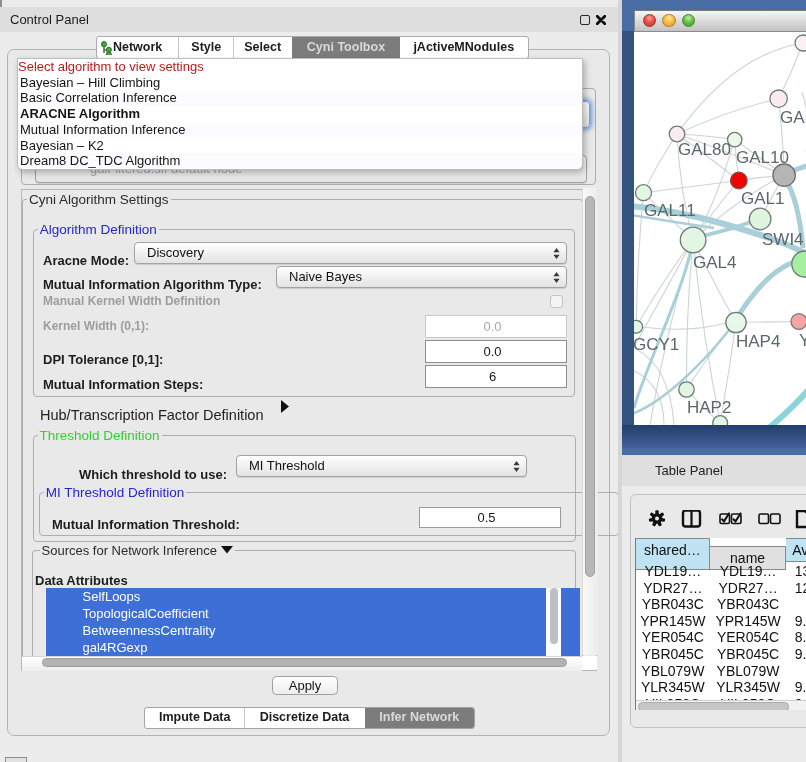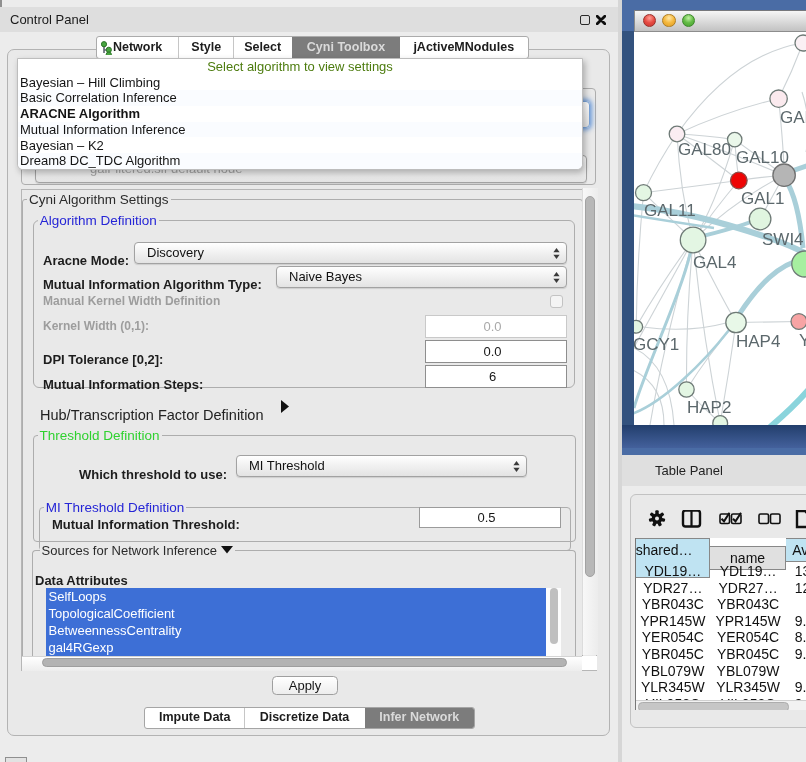--- a/index.html
+++ b/index.html
@@ -35,21 +35,21 @@
 <div class="combo" style="left:35px;top:155px;width:550px;height:26px;">
   <span class="ct" style="color:#a5a5a5;line-height:26px;left:54px;">galFiltered.sif default node</span>
 </div>
 
 <div class="abs" style="left:21px;top:189px;width:576px;height:482px;background:#e9e9e9;border:1px solid #b6b6b6;box-sizing:border-box;"></div>
 
 <div class="grp" style="left:22px;top:199px;width:559px;height:460px;border-radius:3px;">
   <span style="color:#2b2b2b;">Cyni Algorithm Settings</span>
 </div>
 
-<div class="grp" style="left:32.8px;top:220px;width:540.5px;height:166px;border-radius:6px;">
+<div class="grp" style="left:32.8px;top:229px;width:540.5px;height:166px;">
   <span style="color:#2525d6;">Algorithm Definition</span>
 </div>
 <div class="lbl" style="left:43px;top:245px;">Aracne Mode:</div>
 <div class="combo" style="left:134px;top:242px;width:431px;height:20px;">
   <span class="ct" style="line-height:19px;">Discovery</span>
   <svg width="7" height="11" viewBox="0 0 7 11" style="top:4.5px;right:6px;">
       <path d="M3.5 0 L6.6 4.2 H0.4 Z" fill="#3a3a3a"></path>
       <path d="M3.5 11 L6.6 6.8 H0.4 Z" fill="#3a3a3a"></path>
     </svg>
 </div>
@@ -58,71 +58,71 @@
   <span class="ct" style="line-height:19px;">Naive Bayes</span>
   <svg width="7" height="11" viewBox="0 0 7 11" style="top:4.5px;right:6px;">
       <path d="M3.5 0 L6.6 4.2 H0.4 Z" fill="#3a3a3a"></path>
       <path d="M3.5 11 L6.6 6.8 H0.4 Z" fill="#3a3a3a"></path>
     </svg>
 </div>
 <div class="dlbl" style="left:43px;top:294px;">Manual Kernel Width Definition</div>
 <div class="abs" style="left:550px;top:295px;width:11px;height:11px;background:#f4f4f4;border:1px solid #c3c3c3;border-radius:3px;"></div>
 <div class="dlbl" style="left:43px;top:319px;">Kernel Width (0,1):</div>
 <div class="tfield" style="left:425px;top:315px;width:133px;height:21px;line-height:21px;border:1px solid #c9c9c9;color:#a9a9a9;padding-right:7px;">0.0</div>
-<div class="lbl" style="left:43px;top:344px;">DPI Tolerance [0,2]:</div>
+<div class="lbl" style="left:43px;top:344px;">DPI Tolerance [0,1]:</div>
 <div class="tfield" style="left:425px;top:340px;width:133px;height:21px;line-height:21px;border:1px solid #8e8e8e;padding-right:7px;">0.0</div>
 <div class="lbl" style="left:43px;top:369px;">Mutual Information Steps:</div>
 <div class="tfield" style="left:425px;top:365px;width:133px;height:21px;line-height:21px;border:1px solid #8e8e8e;padding-right:7px;">6</div>
 
 <div class="lbl" style="left:40px;top:399px;font-size:14.5px;font-weight:normal;color:#222;">Hub/Transcription Factor Definition</div>
 <svg class="abs" style="left:280px;top:400px;" width="10" height="13" viewBox="0 0 10 13">
     <path d="M1 0 L9 6.5 L1 13 Z" fill="#111"></path>
   </svg>
 
 <div class="grp" style="left:32.5px;top:435px;width:541.5px;height:104.5px;">
   <span style="color:#2fd12f;">Threshold Definition</span>
 </div>
 <div class="lbl" style="left:79px;top:459px;">Which threshold to use:</div>
 <div class="combo" style="left:236px;top:455px;width:289px;height:20px;">
   <span class="ct" style="line-height:19px;">MI Threshold</span>
   <svg width="7" height="11" viewBox="0 0 7 11" style="top:4.5px;right:6px;">
       <path d="M3.5 0 L6.6 4.2 H0.4 Z" fill="#3a3a3a"></path>
       <path d="M3.5 11 L6.6 6.8 H0.4 Z" fill="#3a3a3a"></path>
     </svg>
 </div>
-<div class="grp" style="left:38.7px;top:507px;width:530px;height:41.5px;">
+<div class="grp" style="left:38.7px;top:492px;width:530px;height:41.5px;padding-left:48px;">
   <span style="color:#2525d6;">MI Threshold Definition</span>
 </div>
 <div class="lbl" style="left:52px;top:509px;">Mutual Information Threshold:</div>
 <div class="tfield" style="left:419px;top:507px;width:133px;height:19px;line-height:19px;border:1px solid #9b9b9b;padding-right:7px;">0.5</div>
 
 <div class="grp" style="left:31.5px;top:550px;width:542.5px;height:106px;border-bottom:none;border-radius:4px 4px 0 0;">
   <span style="color:#2b2b2b;left:7px;font-size:13px;">Sources for Network Inference <svg width="12" height="9" viewBox="0 0 12 9" style="vertical-align:1px;">
         <path d="M0 1 L12 1 L6 8.5 Z" fill="#111"></path>
       </svg></span>
 </div>
 <div class="lbl" style="left:35px;top:565px;font-size:13px;">Data Attributes</div>
-<div class="abs" style="left:46px;top:587.5px;width:500px;height:68px;background:#3d6fd6;overflow:hidden;">
+<div class="abs" style="left:46px;top:587.5px;width:500px;height:68px;background:#3d6fd6;overflow:hidden;padding-left:34px;">
   <div style="font-size:13px;color:#fff;padding-left:2.5px;line-height:17px;padding-top:0.5px;">SelfLoops<br>TopologicalCoefficient<br>BetweennessCentrality<br>gal4RGexp</div>
 </div>
 <div class="abs" style="left:546px;top:587.5px;width:15px;height:68px;background:#fdfdfd;"></div>
 <div class="abs" style="left:549.5px;top:588px;width:8.5px;height:56px;background:#bfbfbf;border-radius:4.5px;"></div>
 
 <div class="abs" style="left:22px;top:655.5px;width:560px;height:14.5px;background:linear-gradient(#ffffff,#ededed);border-top:1px solid #d4d4d4;"></div>
 <div class="abs" style="left:42px;top:658px;width:525px;height:9px;background:#b3b3b3;border:1px solid #9e9e9e;border-radius:4.5px;box-sizing:border-box;"></div>
 <div class="abs" style="left:582px;top:655.5px;width:15px;height:14.5px;background:#ffffff;"></div>
 
 <div class="abs" style="left:582px;top:188px;width:15px;height:467px;background:linear-gradient(90deg,#f8f8f8,#ececec);border-left:1px solid #dcdcdc;"></div>
 <div class="abs" style="left:584.5px;top:196px;width:10px;height:381px;background:#b7b7b7;border:1px solid #a2a2a2;border-radius:5.5px;box-sizing:border-box;"></div>
 
 <div class="abs" style="left:17px;top:58px;width:564px;height:110px;background:#ffffff;border:1px solid #bdbdbd;border-radius:0 0 6px 6px;box-shadow:2px 3px 6px rgba(0,0,0,0.28);z-index:40;overflow:hidden;">
   <div class="abs" style="left:0;top:31.4px;width:564px;height:15.7px;background:#fafcff;"></div>
   <div class="abs" style="left:0;top:62.8px;width:564px;height:15.7px;background:#fafcff;"></div>
   <div class="abs" style="left:0;top:94.2px;width:564px;height:15.7px;background:#fafcff;"></div>
-  <div class="abs" style="left:0;top:0;width:564px;text-align:center;font-size:13px;color:#4d7c0f;height:15.7px;line-height:16px;">Select algorithm to view settings</div>
+  <div class="abs" style="left:0;top:0;width:564px;text-align:left;font-size:13px;color:#b91c1c;height:15.7px;line-height:16px;">Select algorithm to view settings</div>
   <div class="abs" style="left:2px;top:15.7px;font-size:13px;color:#141414;line-height:15.7px;white-space:nowrap;">Bayesian – Hill Climbing<br>Basic Correlation Inference<br><b>ARACNE Algorithm</b><br>Mutual Information Inference<br>Bayesian – K2<br>Dream8 DC_TDC Algorithm</div>
 </div>
 
 <div class="abs" style="left:95.7px;top:36px;width:431px;height:20.5px;background:#ffffff;border:1px solid #ababab;border-radius:3px;z-index:30;font-size:12.5px;font-weight:bold;color:#1c1c1c;">
   <div class="abs" style="left:0;top:0;width:82.8px;height:20.5px;line-height:20.5px;border-right:1px solid #c6c6c6;text-align:center;padding-left:0;box-sizing:border-box;">Network</div>
   <svg class="abs" style="left:4px;top:3.5px;" width="11" height="14" viewBox="0 0 11 14">
       <path d="M3 4 L3 12 M3 9 L7 9" stroke="#5d6470" stroke-width="1.6" fill="none"></path>
       <circle cx="3" cy="3.2" r="2.6" fill="#47a53f" stroke="#2e7429" stroke-width="1"></circle>
       <circle cx="7.8" cy="8.8" r="2.6" fill="#47a53f" stroke="#2e7429" stroke-width="1"></circle>
       <circle cx="7.8" cy="13.6" r="2.6" fill="#47a53f" stroke="#2e7429" stroke-width="1"></circle>
@@ -279,21 +279,21 @@
     <rect x="83.5" y="4" width="9.5" height="9.5" rx="1.5"></rect>
     <rect x="111" y="4" width="9.5" height="9.5" rx="1.5"></rect>
     <rect x="122.5" y="4" width="9.5" height="9.5" rx="1.5"></rect>
   </g>
   <path d="M73.5 8.8 L76 11.3 L81.5 2.8 M85 8.8 L87.5 11.3 L93 2.8" fill="none" stroke="#111" stroke-width="2"></path>
   <path d="M149 1 h8 l5 5 v11 h-13 z" fill="none" stroke="#111" stroke-width="2.4"></path>
 </svg>
 
 <div class="abs" style="left:634.7px;top:537.6px;width:171.3px;height:172.4px;background:#fff;border-left:1px solid #777;overflow:hidden;font-size:14px;color:#111;">
 
-  <div class="abs" style="left:0;top:0;width:74.3px;height:40px;background:#bfe3f2;border-top:1.5px solid #888;border-bottom:1px solid #888;border-right:1px solid #888;box-sizing:border-box;text-align:left;line-height:23px;">shared…</div>
+  <div class="abs" style="left:0;top:0;width:74.3px;height:32px;background:#bfe3f2;border-top:1.5px solid #888;border-bottom:1px solid #888;border-right:1px solid #888;box-sizing:border-box;text-align:center;line-height:23px;">shared…</div>
   <div class="abs" style="left:74.3px;top:8px;width:76.2px;height:24px;background:#e0e0e0;border-top:1.5px solid #888;border-bottom:1px solid #888;border-right:1px solid #888;box-sizing:border-box;text-align:center;line-height:23px;">name</div>
   <div class="abs" style="left:150.5px;top:0;width:25px;height:24px;background:#bfe3f2;border-top:1.5px solid #888;border-bottom:1px solid #888;box-sizing:border-box;line-height:23px;padding-left:6px;">Avera</div>
 
   <div class="abs" style="left:0;top:25.5px;width:74.3px;text-align:center;line-height:16.6px;">YDL19…<br>YDR27…<br>YBR043C<br>YPR145W<br>YER054C<br>YBR045C<br>YBL079W<br>YLR345W<br>YIL052C</div>
   <div class="abs" style="left:74.3px;top:25.5px;width:76.2px;text-align:center;line-height:16.6px;">YDL19…<br>YDR27…<br>YBR043C<br>YPR145W<br>YER054C<br>YBR045C<br>YBL079W<br>YLR345W<br>YIL052C</div>
   <div class="abs" style="left:159px;top:25.5px;width:25px;line-height:16.6px;white-space:pre;">13.
 12.
 &nbsp;
 9.4
 8.9

